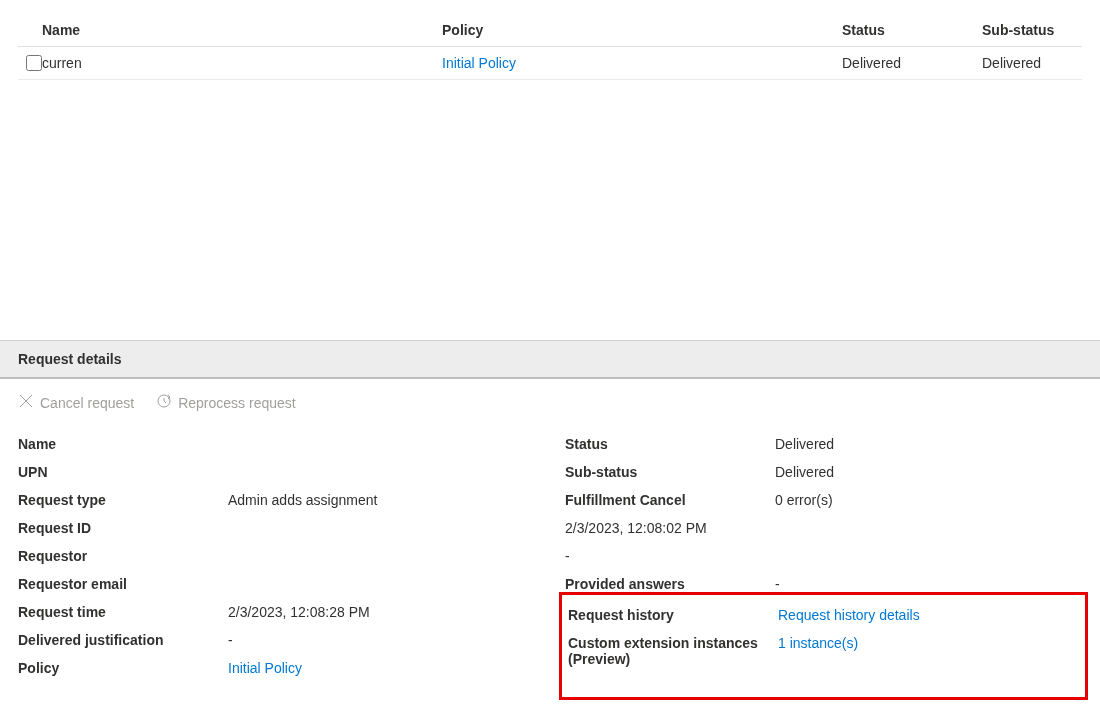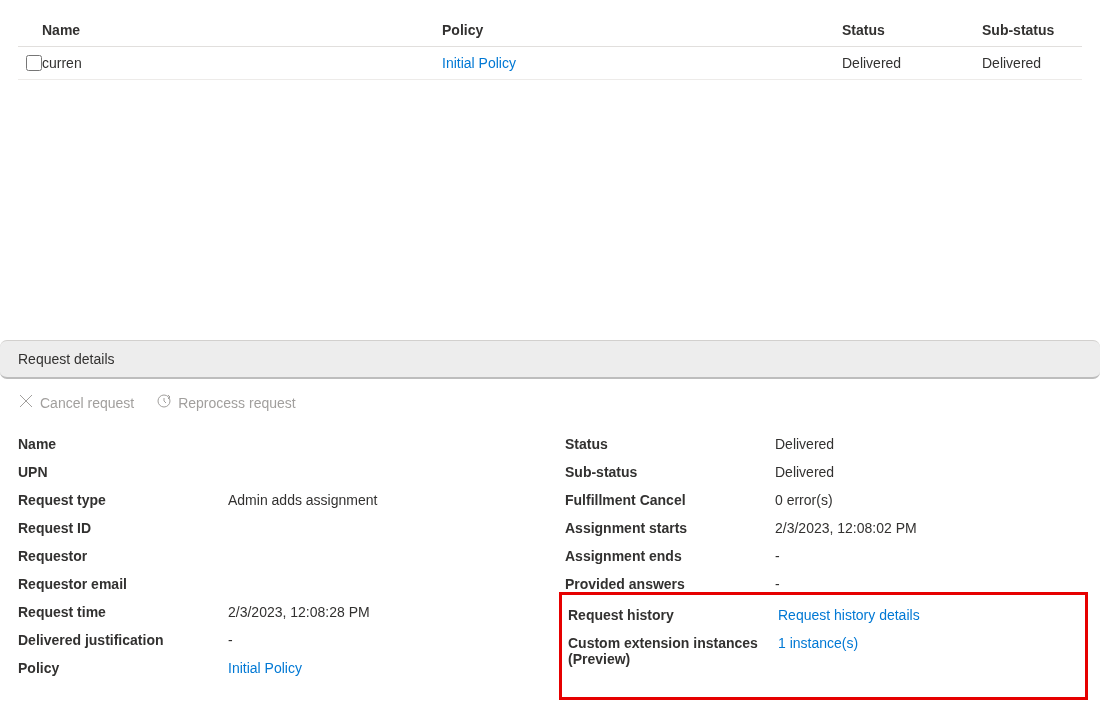--- a/index.html
+++ b/index.html
@@ -38,22 +38,21 @@
   input[type="checkbox"] {
     width: 16px; height: 16px; margin-left: 8px; cursor: pointer;
     accent-color: #605e5c;
   }
 
   .details-header {
     background: #ededed;
     border-top: 1px solid #d2d0ce;
     border-bottom: 2px solid #bdbdbd;
     padding: 10px 18px;
-    font-weight: 400;
-    border-radius: 7px;
+    font-weight: 700;
   }
   .toolbar {
     display: flex;
     gap: 22px;
     padding: 14px 18px 18px 18px;
     align-items: flex-start;
     color: #a19f9d;
   }
   .tb-btn {
     display: flex; gap: 6px; align-items: center;
@@ -174,25 +173,23 @@
       </div>
     <div class="kv">
         <div class="k">Sub-status</div>
         <div class="v">Delivered</div>
       </div>
     <div class="kv">
         <div class="k">Fulfillment Cancel</div>
         <div class="v">0 error(s)</div>
       </div>
     <div class="kv">
-        <div class="k">Assignment starts</div>
         <div class="v">2/3/2023, 12:08:02 PM</div>
       </div>
     <div class="kv">
-        <div class="k">Assignment ends</div>
         <div class="v">-</div>
       </div>
     <div class="kv">
         <div class="k">Provided answers</div>
         <div class="v">-</div>
       </div>
     <div class="highlight-box">
       <div class="kv">
           <div class="k">Request history</div>
           <div class="v"><span class="link">Request history details</span></div>

